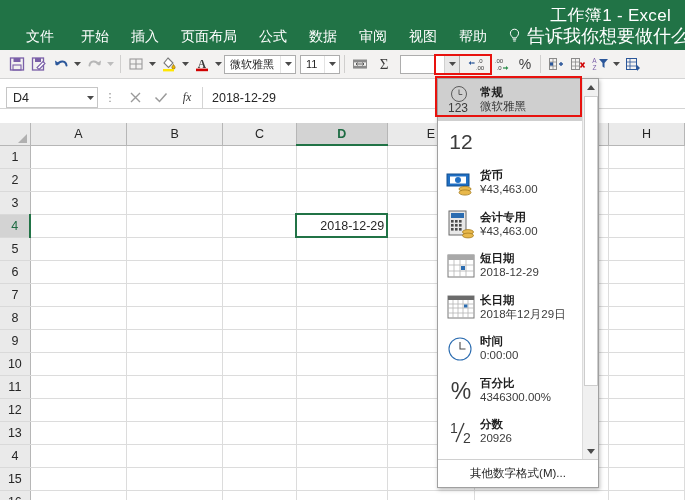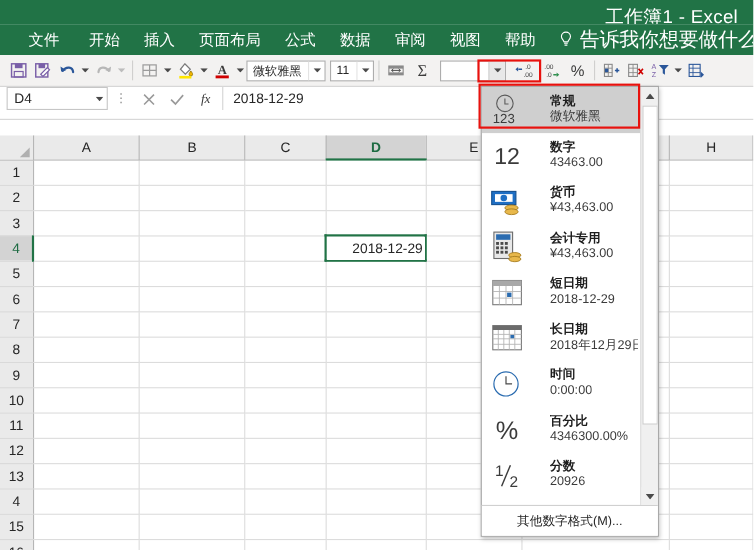--- a/index.html
+++ b/index.html
@@ -56,21 +56,21 @@
     width:14px;height:17px;display:flex;align-items:center;justify-content:center;
     border-left:1px solid #e3e3e3;
   }
   .combo.fontname{width:72px;}
   .combo.fontsize{width:40px;}
   .combo.numfmt{width:60px;margin-left:3px;}
   .numfmt .cbtn{background:#e8e8e8;border-left:1px solid #cfcfcf;}
   
   .fbar{
     height:30px;background:#fff;border-bottom:1px solid #d4d4d4;
-    display:flex;align-items:flex-start;box-sizing:border-box;
+    display:flex;align-items:flex-end;box-sizing:border-box;
   }
   .namebox{
     width:92px;height:21px;margin-left:6px;border:1px solid #c6c6c6;background:#fff;
     display:flex;align-items:center;box-sizing:border-box;font-size:12.5px;
   }
   .namebox .nval{flex:1;padding-left:6px;}
   .namebox .nbtn{width:14px;display:flex;align-items:center;justify-content:center;}
   .dots{
     width:16px;height:21px;display:flex;align-items:center;justify-content:center;
     color:#8a8a8a;font-size:11px;letter-spacing:0;margin-left:4px;
@@ -122,21 +122,21 @@
   }
   .dd-list{position:relative;height:380px;overflow:hidden;}
   .dd-item{
     display:flex;align-items:center;height:41.5px;box-sizing:border-box;
     padding-left:4px;padding-right:18px;cursor:default;
   }
   .dd-item.hl{background:#cfcfcf;}
   .dd-icon{
     width:38px;min-width:38px;height:34px;display:flex;align-items:center;justify-content:center;
   }
-  .dd-txt{display:flex;flex-direction:column;justify-content:center;overflow:hidden;margin-left:20px;}
+  .dd-txt{display:flex;flex-direction:column;justify-content:center;overflow:hidden;}
   .dd-name{font-size:11.5px;font-weight:bold;color:#1d1d1d;line-height:14px;white-space:nowrap;}
   .dd-sample{font-size:11.5px;color:#3b3b3b;line-height:15px;white-space:nowrap;}
   .dd-footer{
     border-top:1px solid #d0d0d0;height:27px;display:flex;align-items:center;
     justify-content:center;font-size:11.5px;color:#262626;background:#fff;
   }
   
   .dd-sb{
     position:absolute;right:0;top:0;width:16px;height:380px;background:#f0f0f0;
     border-left:1px solid #dcdcdc;box-sizing:border-box;
@@ -598,24 +598,20 @@
         <span class="dd-name">常规</span>
         <span class="dd-sample">微软雅黑</span>
       </span>
     </div>
 
     <div class="dd-item">
       <span class="dd-icon">
         <svg width="34" height="30" viewBox="0 0 34 30">
           <text x="17" y="23" font-size="21" fill="#3b3b3b" text-anchor="middle" font-family="Liberation Sans, sans-serif">12</text>
         </svg>
-      </span>
-      <span class="dd-txt">
-        <span class="dd-name">数字</span>
-        <span class="dd-sample">43463.00</span>
       </span>
     </div>
 
     <div class="dd-item">
       <span class="dd-icon">
         <svg width="34" height="30" viewBox="0 0 34 30">
           <rect x="3" y="6" width="22" height="12" fill="#1f6fc4" stroke="#14508f" stroke-width="1"></rect>
           <rect x="6" y="8.5" width="16" height="7" fill="#ffffff"></rect>
           <circle cx="14" cy="12" r="3" fill="#1f6fc4"></circle>
           <ellipse cx="21" cy="21" rx="6" ry="2.6" fill="#e8b84b" stroke="#a67c1f" stroke-width=".8"></ellipse>

